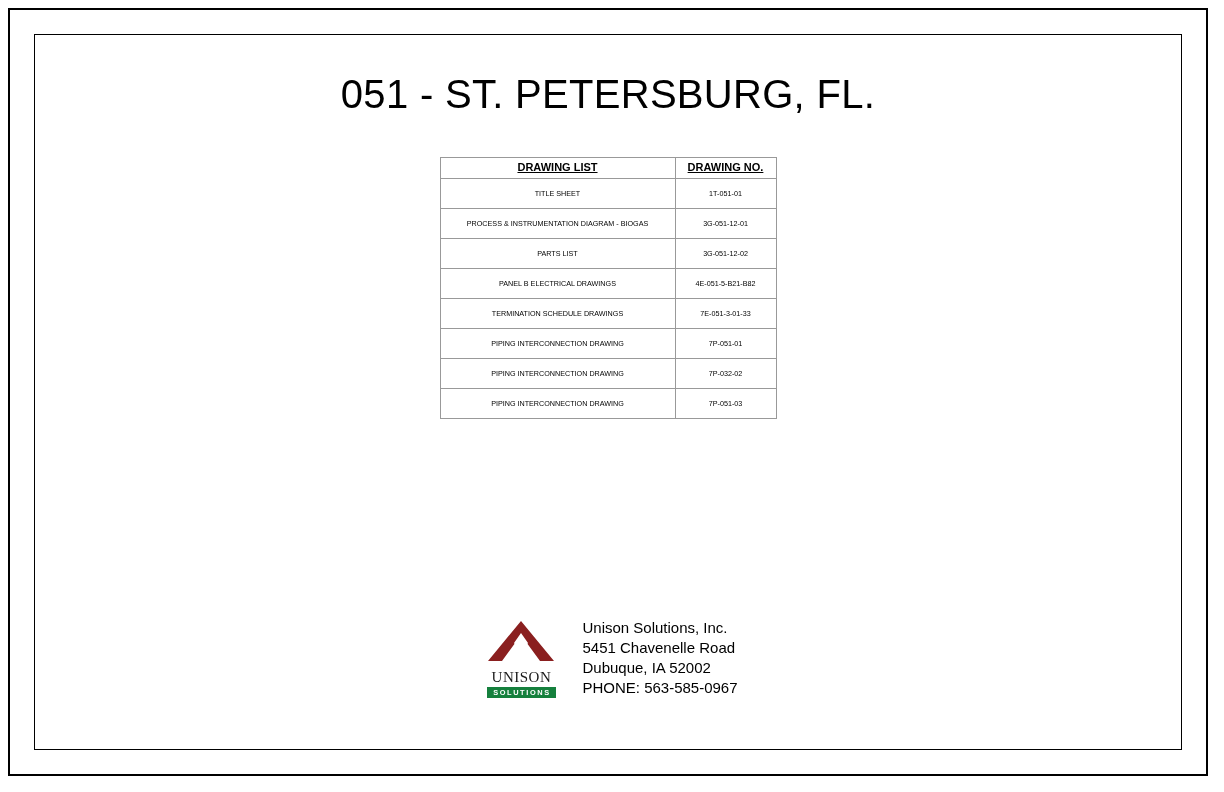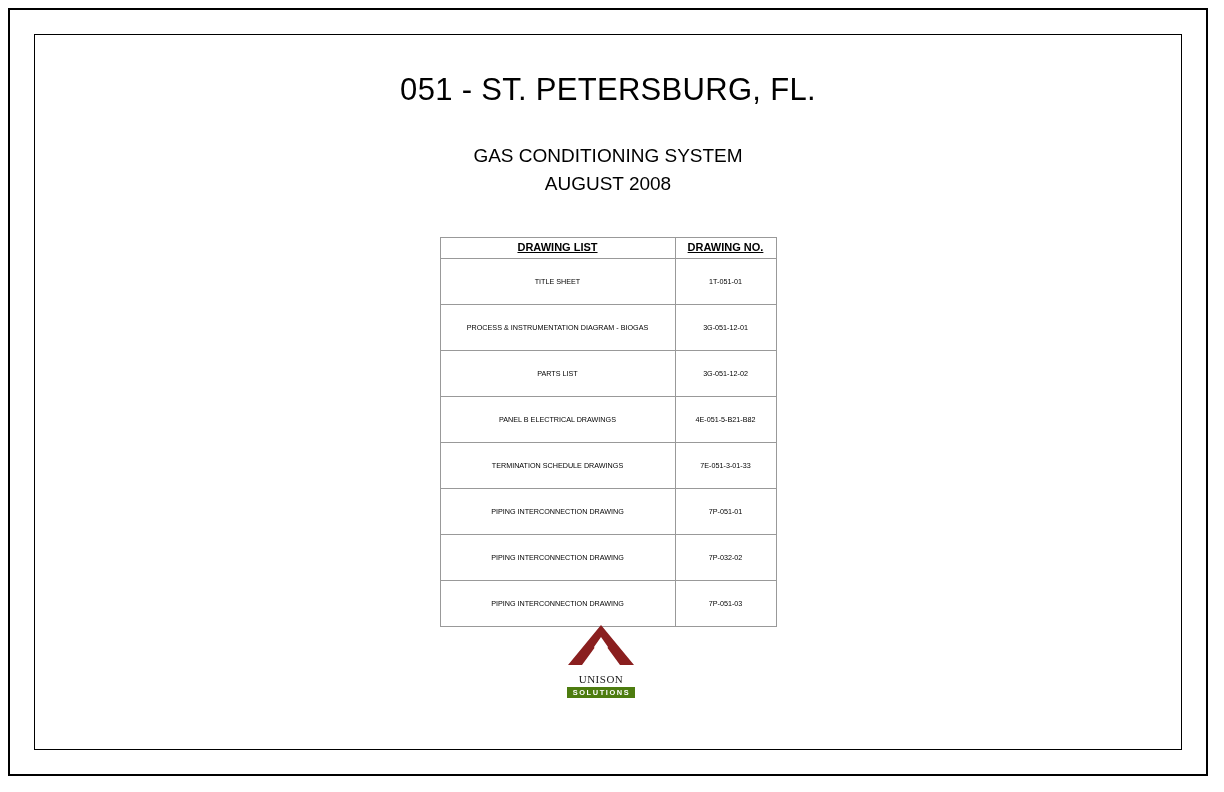--- a/index.html
+++ b/index.html
@@ -43,21 +43,21 @@
     right: 24px;
     bottom: 24px;
     box-sizing: border-box;
     display: flex;
     flex-direction: column;
     align-items: center;
   }
 
   .title-main {
     margin-top: 38px;
-    font-size: 31px;
+    font-size: 40px;
     font-weight: normal;
     letter-spacing: 0.3px;
     text-align: center;
     color: #000;
   }
 
   .subtitle-block {
     margin-top: 34px;
     text-align: center;
     line-height: 1.45;
@@ -72,21 +72,21 @@
   }
 
   table.drawing-list {
     border-collapse: collapse;
     font-size: 7.2px;
     color: #000;
   }
   table.drawing-list th,
   table.drawing-list td {
     border: 1px solid #999;
-    padding: 18px 4px;
+    padding: 10px 4px;
     text-align: center;
     font-weight: normal;
     line-height: 1.25;
   }
   table.drawing-list th {
     font-size: 11px;
     font-weight: bold;
     padding: 3px 4px;
   }
   table.drawing-list th span.u {
@@ -118,30 +118,30 @@
     flex-direction: column;
     align-items: center;
   }
   .logo-mark {
     width: 74px;
     height: 44px;
     position: relative;
     overflow: hidden;
   }
   .logo-word {
-    font-size: 11px;
+    font-size: 15px;
     letter-spacing: 0.5px;
     font-family: "Liberation Serif", serif;
     color: #1a1a1a;
     line-height: 1;
     margin-top: 7px;
   }
   .logo-sub {
     margin-top: 2px;
-    background: #4d7c0f;
+    background: #15803d;
     color: #ffffff;
     font-size: 7.4px;
     letter-spacing: 1.6px;
     padding: 1px 5px 1px 6px;
     font-weight: bold;
   }
 
   .company-info {
     line-height: 1.33;
     font-size: 15px;
@@ -153,24 +153,20 @@
 </head>
 <body>
 
 <div class="sheet">
   <div class="inner-border"></div>
 
   <div class="content">
 
     <div class="title-main">051 - ST. PETERSBURG, FL.</div>
 
-    <div class="subtitle-block">
-      <div class="subtitle-line">GAS CONDITIONING SYSTEM</div>
-      <div class="subtitle-line">AUGUST 2008</div>
-    </div>
 
     <div class="drawing-table-wrap">
       <table class="drawing-list">
         <thead>
           <tr>
             <th class="col-desc">
               <span class="u">DRAWING LIST</span>
             </th>
             <th class="col-no">
               <span class="u">DRAWING NO.</span>
@@ -220,16 +216,22 @@
           <svg width="74" height="44" viewBox="0 0 74 44" xmlns="http://www.w3.org/2000/svg">
             <path d="M37 2 L70 42 L56 42 L37 16 L18 42 L4 42 Z" fill="#8a1f1f"></path>
             <path d="M26 42 L37 27 L48 42 L41 42 L37 36 L33 42 Z" fill="#ffffff"></path>
             <path d="M30 24 L37 14 L44 24 L40 30 L37 25 L34 30 Z" fill="#ffffff"></path>
           </svg>
         </div>
         <div class="logo-word">UNISON</div>
         <div class="logo-sub">SOLUTIONS</div>
       </div>
 
+      <div class="company-info">
+        <div>Unison Solutions, Inc.</div>
+        <div>5451 Chavenelle Road</div>
+        <div>Dubuque, IA 52002</div>
+        <div>PHONE: 563-585-0967</div>
+      </div>
     </div>
 
   </div>
 </div>
 
 </body></html>

